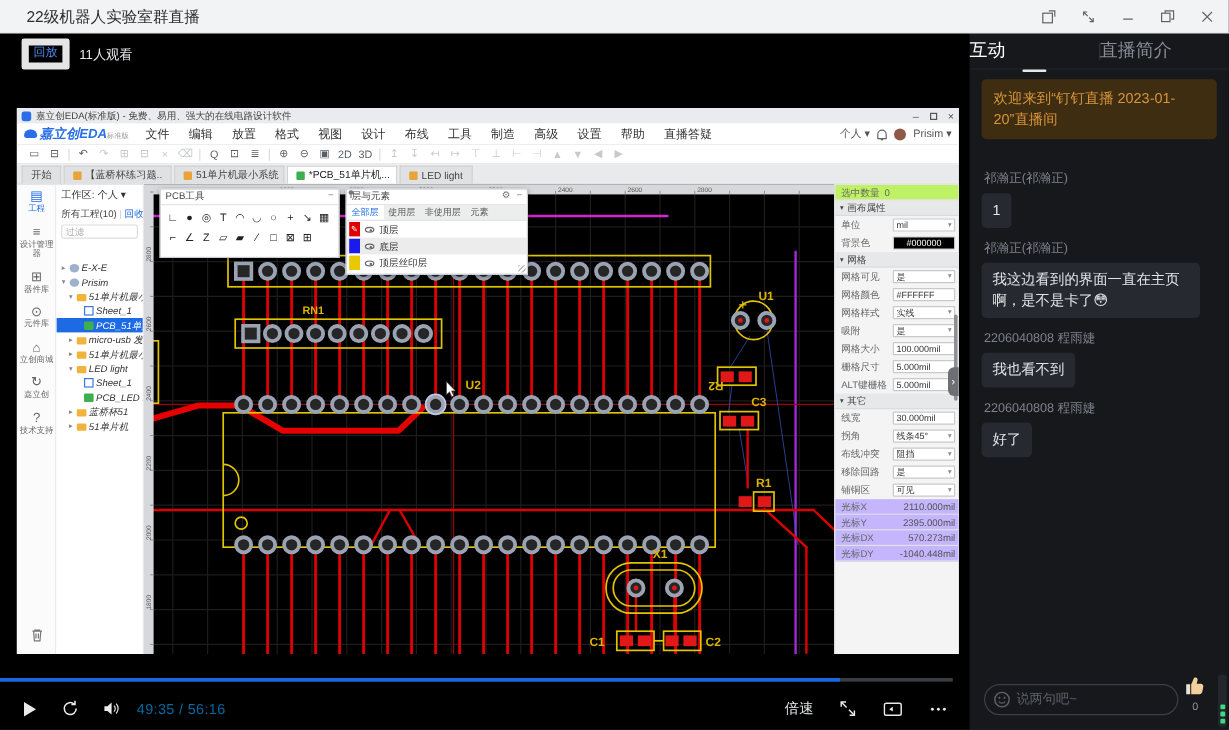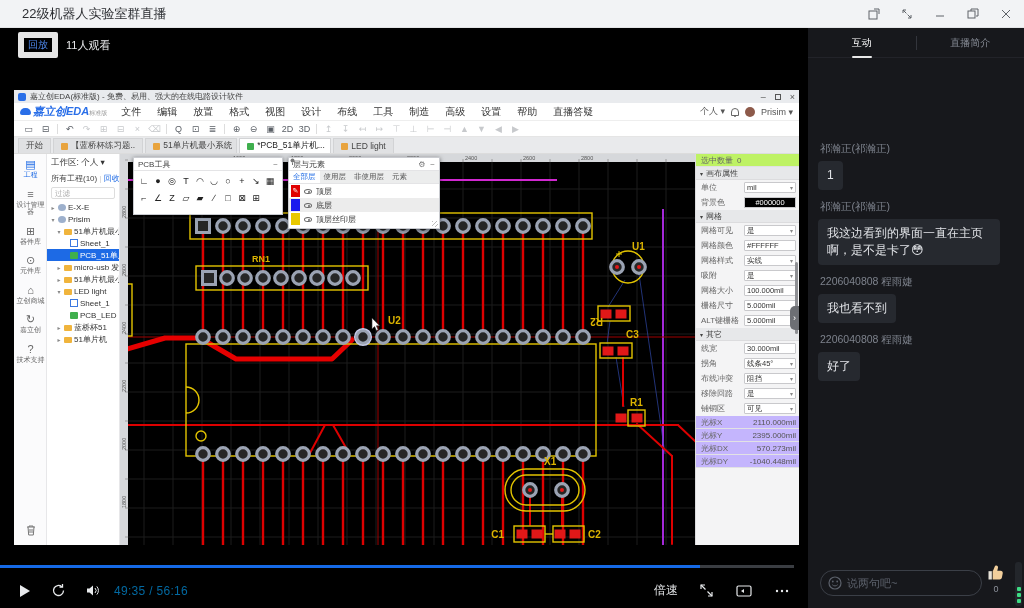--- a/index.html
+++ b/index.html
@@ -48,36 +48,36 @@
   .rail-item{width:33px;padding:5px 1px;display:flex;flex-direction:column;align-items:center;gap:1px;color:#666;cursor:pointer}
   .rail-item .rg{font-size:11px;line-height:11px;}
   .rail-item .rl{font-size:7px;text-align:center;line-height:7.5px;}
   .rail-item.active{color:#1d6ae5}
   .rail-trash{position:absolute;bottom:6px;left:0;width:33px;text-align:center;color:#777;cursor:pointer}
   .eda-project{position:relative;width:73px;height:391px;background:#fff;border-right:1px solid #e7e7e9;font-size:8.5px;color:#333;overflow:hidden;}
   .wsrow{padding:3px 4px;display:flex;align-items:center;gap:2px;white-space:nowrap;font-size:8.5px;}
   .aprow{padding:1px 4px;white-space:nowrap;font-size:8px;color:#444;}
   .aprow .blue{color:#1d6ae5}
   .filter{margin:2px 4px;height:12px;border:1px solid #ddd;border-radius:2px;font-size:7.5px;color:#aaa;padding:0 3px;line-height:11px;}
-  #eda-tree{margin-top:2px;}
+  #eda-tree{margin-top:18px;font-style:italic;}
   .trow{height:12px;display:flex;align-items:center;gap:2px;white-space:nowrap;overflow:hidden;font-size:8px;color:#333;cursor:pointer}
   .trow.sel{background:#1d6ae5;color:#fff}
   .trow .ar{width:6px;font-size:6px;color:#888;flex:0 0 6px;text-align:center}
   .trow.sel .ar{color:#dce6ff}
   .ic{flex:0 0 8px;width:8px;height:8px;display:inline-block}
   .ic-user{border-radius:50%;background:#9db0cc;width:7px;height:7px}
   .ic-folder{background:#f0b43c;height:6px;border-radius:1px;margin-top:1px}
   .ic-sheet{background:#fff;border:1px solid #3b78e0;width:6px;height:8px}
   .ic-pcb{background:#3faf4e;width:7px;height:7px;border-radius:1px}
   
   .eda-canvas{position:relative;width:575px;height:391px;background:#000;overflow:hidden;}
   .eda-canvas svg{position:absolute;left:0;top:0}
   
   .fpanel{position:absolute;background:#fff;border:1px solid #c9cbd0;box-shadow:0 1px 4px rgba(0,0,0,.5);font-size:8.5px;color:#333;}
-  .fhead{height:13px;display:flex;align-items:center;padding:0 4px;border-bottom:1px solid #e4e4e6;font-size:8px;color:#444;}
+  .fhead{height:13px;display:flex;padding:0 4px;border-bottom:1px solid #e4e4e6;font-size:8px;color:#444;}
   .fhead .sp{flex:1}
   .fhead .hic{color:#777;margin-left:5px;font-size:8px;cursor:pointer}
   #tools-panel{left:13px;top:3px;width:150px;height:58px;}
   .trowi{display:flex;padding:3px 3px 0 3px;}
   .pti{width:14px;height:14px;display:flex;align-items:center;justify-content:center;font-size:9px;color:#222;cursor:pointer}
   #layers-panel{left:168px;top:3px;width:152px;height:72px;}
   #layer-tabs{display:flex;border-bottom:1px solid #e4e4e6;background:#eceded;}
   .ltab{flex:0 0 auto;padding:1px 4px;font-size:7.5px;color:#555;cursor:pointer}
   .ltab.active{background:#fff;color:#1d6ae5;}
   .lrow{height:14px;display:flex;align-items:center;gap:4px;padding-left:2px;cursor:pointer}
@@ -105,21 +105,21 @@
   #progress{position:absolute;left:0;top:537px;width:794px;height:3px;background:#3a3d42;cursor:pointer}
   #progress .fill{height:3px;background:#1569e6;}
   #controls{position:absolute;left:0;top:545px;width:808px;height:35px;display:flex;align-items:center;color:#d6d8da;}
   .pbtn{width:20px;height:20px;margin-left:14px;display:flex;align-items:center;justify-content:center;cursor:pointer}
   #time{margin-left:12px;font-size:12px;color:#0369a1;letter-spacing:.3px}
   #ctrl-right{position:absolute;right:16px;display:flex;align-items:center;gap:18px;}
   #speed{font-size:12px;color:#e4e6e8;cursor:pointer}
   
   #chat-col{position:relative;width:216px;height:580px;background:#17181c;}
   #chat-tabs{height:30px;display:flex;align-items:center;border-bottom:1px solid #222329;}
-  .ctab{flex:1;text-align:center;font-size:10px;color:#878c96;position:relative;cursor:pointer}
+  .ctab{flex:1;text-align:left;font-size:15px;color:#878c96;position:relative;cursor:pointer}
   .ctab.active{color:#fff;}
   .ctab.active:after{content:"";position:absolute;left:50%;margin-left:-10px;bottom:-8px;width:20px;height:2px;background:#e8e8e8;border-radius:1px}
   .ctab-div{width:1px;height:14px;background:#33353c}
   #welcome{margin:8px 10px 0 10px;background:#3f2d11;border-radius:4px;padding:8px 10px;
     font-size:12px;line-height:17px;color:#d6953c;}
   #chat-msgs{position:absolute;left:0;top:100px;bottom:72px;width:216px;overflow:hidden;padding:4px 10px;}
   .cname{font-size:10.5px;color:#7d828c;margin:10px 0 5px 2px;}
   .cbubble{display:inline-block;max-width:182px;background:#26292f;color:#e2e4e8;font-size:12px;line-height:17px;border-radius:4px;padding:6px 9px;}
   #chat-inputbar{position:absolute;left:12px;bottom:12px;display:flex;align-items:center;}
   .chat-input{width:162px;height:26px;background:transparent;border:1px solid #3b3f47;border-radius:14px;
@@ -880,20 +880,21 @@
       </div>
     </div>
   </div>
 
   <div id="chat-col">
     <div id="chat-tabs">
       <span class="ctab active">互动</span>
       <span class="ctab-div"></span>
       <span class="ctab">直播简介</span>
     </div>
+    <div id="welcome">欢迎来到“钉钉直播 2023-01-20”直播间</div>
     <div id="chat-msgs">
         <div class="cname">祁瀚正(祁瀚正)</div>
         <div><span class="cbubble">1</span></div>
         <div class="cname">祁瀚正(祁瀚正)</div>
         <div><span class="cbubble">我这边看到的界面一直在主页啊，是不是卡了😳</span></div>
         <div class="cname">2206040808 程雨婕</div>
         <div><span class="cbubble">我也看不到</span></div>
         <div class="cname">2206040808 程雨婕</div>
         <div><span class="cbubble">好了</span></div>
       </div>

